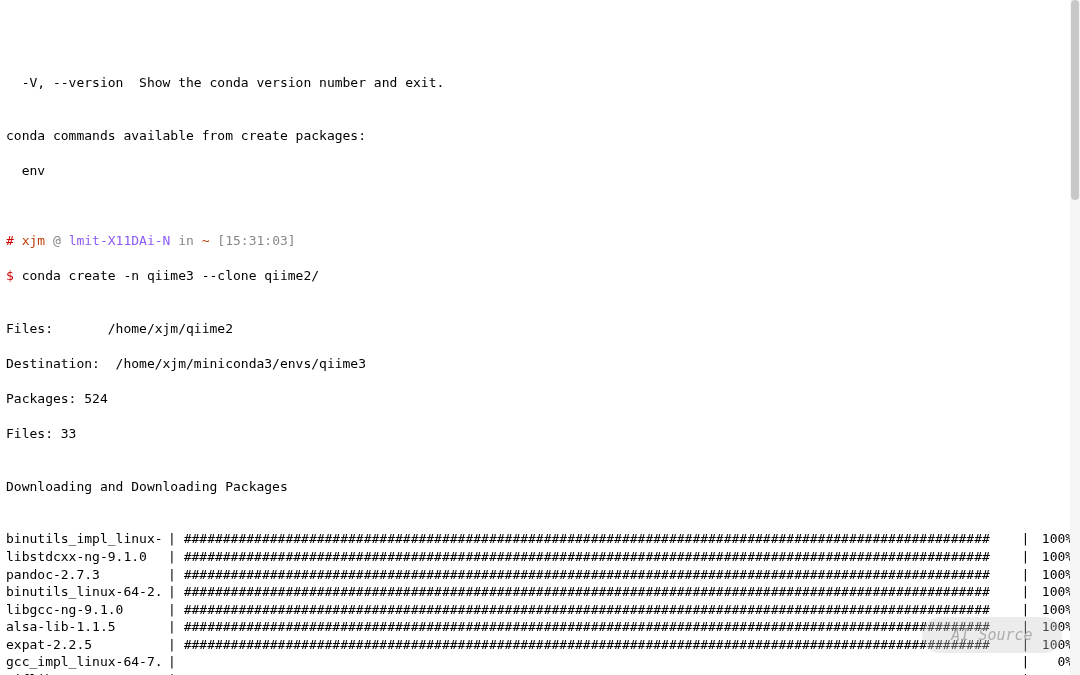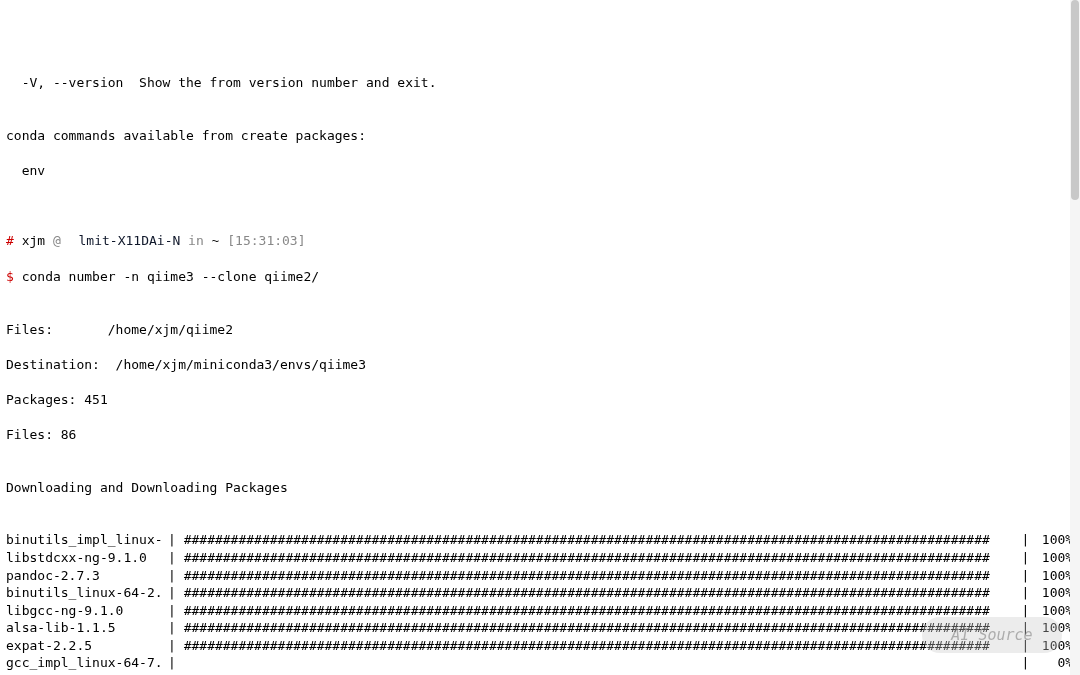--- a/index.html
+++ b/index.html
@@ -14,22 +14,22 @@
       color: #000000;
       line-height: 1.35;
       padding: 4px 6px;
       white-space: pre;
       overflow: hidden;
     }
     .line {
       white-space: pre;
     }
     .red { color: #cc0000; }
-    .blue { color: #000000; font-family: Liberation Mono, monospace; }
-    .cyan { color: #0f172a; margin-left: 10px; }
+    .blue { color: #c2410c; }
+    .cyan { color: #8b5cf6; }
     .gray { color: #888888; }
     .pkg-row {
       display: flex;
       white-space: pre;
     }
     .pkg-name {
       width: 162px;
       flex-shrink: 0;
     }
     .pkg-sep1 {
@@ -80,33 +80,33 @@
       height: 200px;
       background: #c8c8c8;
       border-radius: 4px;
     }
   </style>
 </head>
 <body>
 
 
 
-<div class="line">  -V, --version  Show the from version number and exit.</div>
+<div class="line">  -V, --version  Show the conda version number and exit.</div>
 <div class="line"></div>
 <div class="line">conda commands available from create packages:</div>
 <div class="line">  env</div>
 <div class="line"></div>
 
 <div class="line"><span class="red">#</span> <span class="blue">xjm</span><span class="gray"> @ </span><span class="cyan">lmit-X11DAi-N</span><span class="gray"> in </span><span class="blue">~</span><span class="gray"> [15:31:03]</span></div>
-<div class="line"><span class="red">$</span><span> conda number -n qiime3 --clone qiime2/</span></div>
+<div class="line"><span class="red">$</span><span> conda create -n qiime3 --clone qiime2/</span></div>
 
 <div class="line">Files:       /home/xjm/qiime2</div>
 <div class="line">Destination:  /home/xjm/miniconda3/envs/qiime3</div>
-<div class="line">Packages: 451</div>
-<div class="line">Files: 86</div>
+<div class="line">Packages: 524</div>
+<div class="line">Files: 33</div>
 <div class="line"></div>
 <div class="line">Downloading and Downloading Packages</div>
 
 <div id="package-list"><div class="pkg-row"><span class="pkg-name">binutils_impl_linux-</span><span class="pkg-sep1">| </span><span class="pkg-bar">#######################################################################################################</span><span class="pkg-sep2"> | </span><span class="pkg-pct">100%</span></div><div class="pkg-row"><span class="pkg-name">libstdcxx-ng-9.1.0</span><span class="pkg-sep1">| </span><span class="pkg-bar">#######################################################################################################</span><span class="pkg-sep2"> | </span><span class="pkg-pct">100%</span></div><div class="pkg-row"><span class="pkg-name">pandoc-2.7.3</span><span class="pkg-sep1">| </span><span class="pkg-bar">#######################################################################################################</span><span class="pkg-sep2"> | </span><span class="pkg-pct">100%</span></div><div class="pkg-row"><span class="pkg-name">binutils_linux-64-2.</span><span class="pkg-sep1">| </span><span class="pkg-bar">#######################################################################################################</span><span class="pkg-sep2"> | </span><span class="pkg-pct">100%</span></div><div class="pkg-row"><span class="pkg-name">libgcc-ng-9.1.0</span><span class="pkg-sep1">| </span><span class="pkg-bar">#######################################################################################################</span><span class="pkg-sep2"> | </span><span class="pkg-pct">100%</span></div><div class="pkg-row"><span class="pkg-name">alsa-lib-1.1.5</span><span class="pkg-sep1">| </span><span class="pkg-bar">#######################################################################################################</span><span class="pkg-sep2"> | </span><span class="pkg-pct">100%</span></div><div class="pkg-row"><span class="pkg-name">expat-2.2.5</span><span class="pkg-sep1">| </span><span class="pkg-bar">#######################################################################################################</span><span class="pkg-sep2"> | </span><span class="pkg-pct">100%</span></div><div class="pkg-row"><span class="pkg-name">gcc_impl_linux-64-7.</span><span class="pkg-sep1">| </span><span class="pkg-bar">                                                                                                       </span><span class="pkg-sep2"> | </span><span class="pkg-pct">0%</span></div><div class="pkg-row"><span class="pkg-name">giflib-5.1.7</span><span class="pkg-sep1">| </span><span class="pkg-bar">#######################################################################################################</span><span class="pkg-sep2"> | </span><span class="pkg-pct">100%</span></div></div>
 
 <div class="scrollbar-track">
   <div class="scrollbar-thumb"></div>
 </div>
 
 <div class="watermark">AI Source</div>

